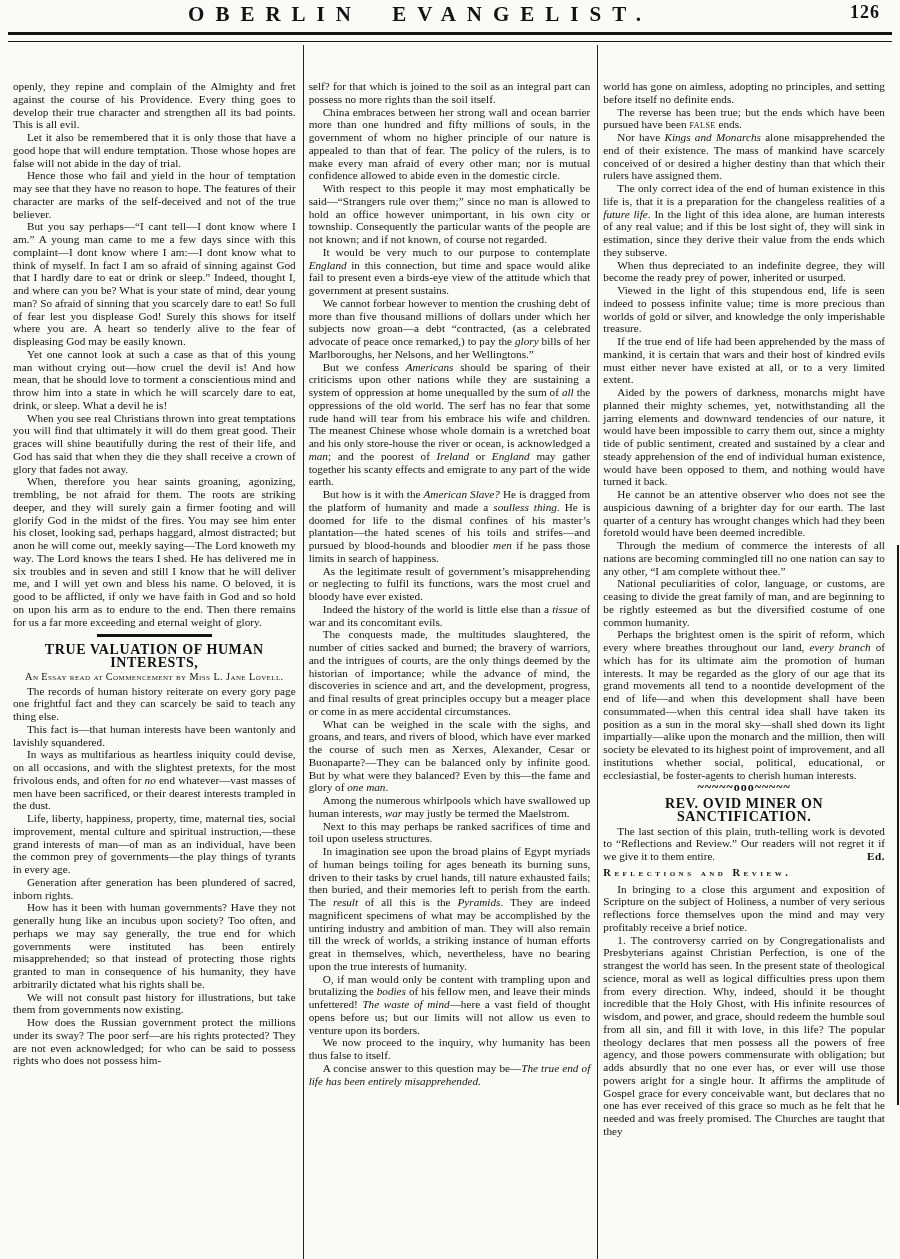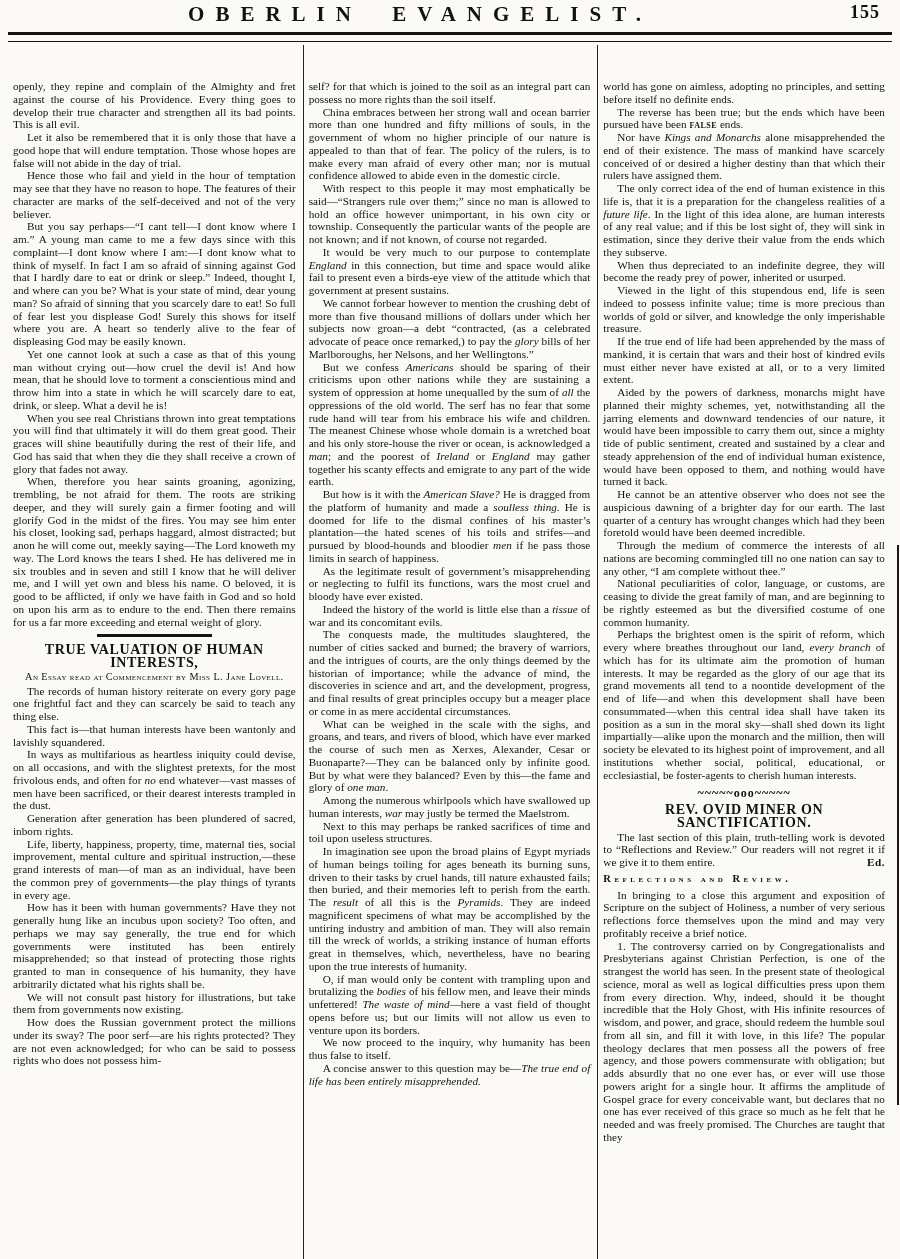--- a/index.html
+++ b/index.html
@@ -60,21 +60,21 @@
     line-height: 12.75px;
     overflow: hidden;
   }
   .column + .column { border-left: 1.5px solid #23221d; }
   .para {
     margin: 0;
     text-align: justify;
     text-indent: 14px;
   }
   .para.noindent { text-indent: 0; margin-top: 34px; }
-  .sc { font-variant: small-caps; letter-spacing: 0.5px; font-weight: 700; }
+  .sc { font-variant: small-caps; letter-spacing: 0.5px; font-weight: 400; }
   .section-heading {
     margin: 3px 0 1px 0;
     text-align: center;
     font-size: 14px;
     font-weight: bold;
     letter-spacing: 0.6px;
   }
   .byline {
     text-align: center;
     font-variant: small-caps;
@@ -93,57 +93,57 @@
   .rule-divider {
     width: 115px;
     height: 3px;
     background: #15140f;
     margin: 6px auto 7px auto;
   }
   .squiggle-divider {
     text-align: center;
     font-weight: bold;
     letter-spacing: 1px;
-    margin: 6px 0 4px 0;
+    margin: 0 0 4px 0;
     font-size: 12px;
   }
   .ed { float: right; font-weight: 600; letter-spacing: 0.5px; }
   .scan-edge {
     position: absolute;
     right: 1px; top: 545px;
     width: 2.5px; height: 560px;
     background: #1a1915;
   }
 </style>
 </head>
 <body>
 
 <div class="page">
   <div class="masthead">
     <div class="masthead-title">OBERLIN EVANGELIST.</div>
-    <div class="masthead-page-number">155</div>
+    <div class="masthead-page-number">126</div>
   </div>
   <div class="masthead-rule"></div>
   <div class="columns">
     <div class="column">
         <p class="para noindent">openly, they repine and complain of the Almighty and fret against the course of his Providence. Every thing goes to develop their true character and strengthen all its bad points. This is all evil.</p>
         <p class="para">Let it also be remembered that it is only those that have a good hope that will endure temptation. Those whose hopes are false will not abide in the day of trial.</p>
-        <p class="para">Hence those who fail and yield in the hour of temptation may see that they have no reason to hope. The features of their character are marks of the self-deceived and not of the very believer.</p>
+        <p class="para">Hence those who fail and yield in the hour of temptation may see that they have no reason to hope. The features of their character are marks of the self-deceived and not of the true believer.</p>
         <p class="para">But you say perhaps—“I cant tell—I dont know where I am.” A young man came to me a few days since with this complaint—I dont know where I am:—I dont know what to think of myself. In fact I am so afraid of sinning against God that I hardly dare to eat or drink or sleep.” Indeed, thought I, and where can you be? What is your state of mind, dear young man? So afraid of sinning that you scarcely dare to eat! So full of fear lest you displease God! Surely this shows for itself where you are. A heart so tenderly alive to the fear of displeasing God may be easily known.</p>
         <p class="para">Yet one cannot look at such a case as that of this young man without crying out—how cruel the devil is! And how mean, that he should love to torment a conscientious mind and throw him into a state in which he will scarcely dare to eat, drink, or sleep. What a devil he is!</p>
         <p class="para">When you see real Christians thrown into great temptations you will find that ultimately it will do them great good. Their graces will shine beautifully during the rest of their life, and God has said that when they die they shall receive a crown of glory that fades not away.</p>
         <p class="para">When, therefore you hear saints groaning, agonizing, trembling, be not afraid for them. The roots are striking deeper, and they will surely gain a firmer footing and will glorify God in the midst of the fires. You may see him enter his closet, looking sad, perhaps haggard, almost distracted; but anon he will come out, meekly saying—The Lord knoweth my way. The Lord knows the tears I shed. He has delivered me in six troubles and in seven and still I know that he will deliver me, and I will yet own and bless his name. O beloved, it is good to be afflicted, if only we have faith in God and so hold on upon his arm as to endure to the end. Then there remains for us a far more exceeding and eternal weight of glory.</p>
         <div class="rule-divider"></div>
         <h2 class="section-heading">TRUE VALUATION OF HUMAN INTERESTS,</h2>
         <div class="byline">An Essay read at Commencement by Miss L. Jane Lovell.</div>
         <p class="para">The records of human history reiterate on every gory page one frightful fact and they can scarcely be said to teach any thing else.</p>
         <p class="para">This fact is—that human interests have been wantonly and lavishly squandered.</p>
         <p class="para">In ways as multifarious as heartless iniquity could devise, on all occasions, and with the slightest pretexts, for the most frivolous ends, and often for <i>no</i> end whatever—vast masses of men have been sacrificed, or their dearest interests trampled in the dust.</p>
+        <p class="para">Life, liberty, happiness, property, time, maternal ties, social improvement, mental culture and spiritual instruction,—these grand interests of man—of man as an individual, have been the common prey of governments—the play things of tyrants in every age.</p>
         <p class="para">Generation after generation has been plundered of sacred, inborn rights.</p>
-        <p class="para">Life, liberty, happiness, property, time, maternal ties, social improvement, mental culture and spiritual instruction,—these grand interests of man—of man as an individual, have been the common prey of governments—the play things of tyrants in every age.</p>
         <p class="para">How has it been with human governments? Have they not generally hung like an incubus upon society? Too often, and perhaps we may say generally, the true end for which governments were instituted has been entirely misapprehended; so that instead of protecting those rights granted to man in consequence of his humanity, they have arbitrarily dictated what his rights shall be.</p>
         <p class="para">We will not consult past history for illustrations, but take them from governments now existing.</p>
         <p class="para">How does the Russian government protect the millions under its sway? The poor serf—are his rights protected? They are not even acknowledged; for who can be said to possess rights who does not possess him-</p>
       </div>
     <div class="column">
         <p class="para noindent">self? for that which is joined to the soil as an integral part can possess no more rights than the soil itself.</p>
         <p class="para">China embraces between her strong wall and ocean barrier more than one hundred and fifty millions of souls, in the government of whom no higher principle of our nature is appealed to than that of fear. The policy of the rulers, is to make every man afraid of every other man; nor is mutual confidence allowed to abide even in the domestic circle.</p>
         <p class="para">With respect to this people it may most emphatically be said—“Strangers rule over them;” since no man is allowed to hold an office however unimportant, in his own city or township. Consequently the particular wants of the people are not known; and if not known, of course not regarded.</p>
         <p class="para">It would be very much to our purpose to contemplate <i>England</i> in this connection, but time and space would alike fail to present even a birds-eye view of the attitude which that government at present sustains.</p>
         <p class="para">We cannot forbear however to mention the crushing debt of more than five thousand millions of dollars under which her subjects now groan—a debt “contracted, (as a celebrated advocate of peace once remarked,) to pay the <i>glory</i> bills of her Marlboroughs, her Nelsons, and her Wellingtons.”</p>

